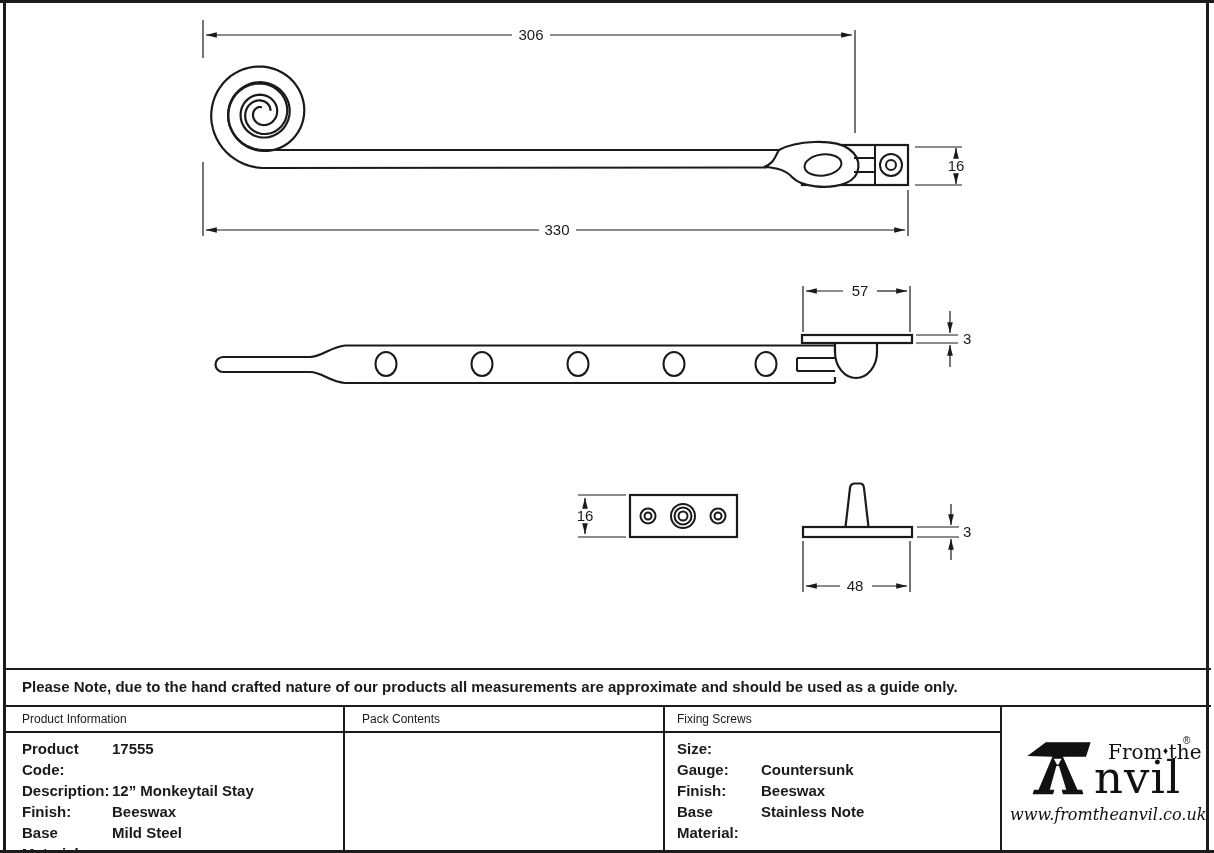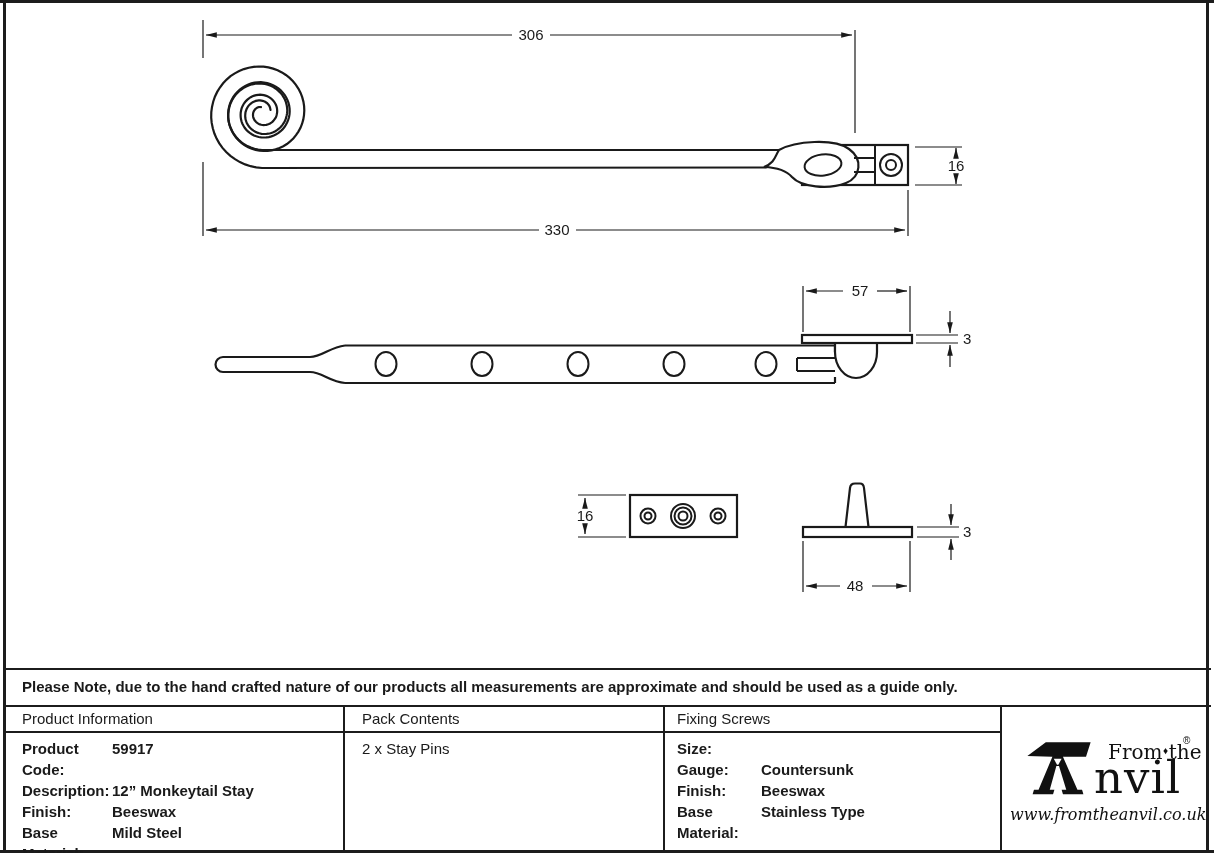--- a/index.html
+++ b/index.html
@@ -3,21 +3,21 @@
 <meta charset="utf-8">
 <style>
   html,body{margin:0;padding:0;background:#fff;}
   .sheet{position:relative;width:1214px;height:853px;background:#fff;overflow:hidden;
          font-family:"Liberation Sans",sans-serif;color:#1a1a1a;}
   .edge{position:absolute;background:#1c1c1c;}
   .hline,.vline{position:absolute;background:#1c1c1c;}
   .abs{position:absolute;}
   .note-row{position:absolute;left:3px;top:668px;width:1208px;height:37px;}
   .note-row span{position:absolute;left:19px;top:0;line-height:37px;font-size:15px;font-weight:bold;}
-  .hdr{position:absolute;top:705px;height:26px;line-height:28px;font-size:15px;}
+  .hdr{position:absolute;top:705px;height:26px;line-height:28px;font-size:12px;}
   .cellbody{position:absolute;top:738px;font-size:15px;line-height:21px;}
   .kv{display:flex;font-weight:bold;}
   .kv .k{flex:0 0 auto;}
   .pi .k{width:90px;}
   .fs .k{width:84px;}
   svg text{font-family:"Liberation Sans",sans-serif;font-size:15px;fill:#1a1a1a;}
   .logo-cell{position:absolute;left:1000px;top:707px;width:211px;height:142px;}
   .logo-anvil{position:absolute;left:26px;top:30px;width:66px;height:58px;}
   .logo-from{position:absolute;left:108px;top:33px;font-family:"DejaVu Serif",serif;font-size:20px;color:#111;}
   .logo-diamond{position:absolute;left:163px;top:38px;font-size:10px;color:#111;}
@@ -190,55 +190,54 @@
   <div class="vline" style="left:663px;top:707px;width:2px;height:143px;"></div>
   <div class="vline" style="left:1000px;top:707px;width:2px;height:143px;"></div>
 
   <div class="hdr" style="left:22px;">Product Information</div>
   <div class="hdr" style="left:362px;">Pack Contents</div>
   <div class="hdr" style="left:677px;">Fixing Screws</div>
 
   <div class="cellbody pi" style="left:22px;width:315px;">
     <div class="kv">
       <span class="k">Product Code:</span>
-      <span>59917</span>
+      <span>17555</span>
     </div>
     <div class="kv">
       <span class="k">Description:</span>
       <span>12” Monkeytail Stay</span>
     </div>
     <div class="kv">
       <span class="k">Finish:</span>
       <span>Beeswax</span>
     </div>
     <div class="kv">
       <span class="k">Base Material:</span>
       <span>Mild Steel</span>
     </div>
   </div>
 
   <div class="cellbody" style="left:362px;width:290px;">
-    <div>2 x Stay Pins</div>
   </div>
 
   <div class="cellbody fs" style="left:677px;width:318px;">
     <div class="kv">
       <span class="k">Size:</span>
     </div>
     <div class="kv">
       <span class="k">Gauge:</span>
       <span>Countersunk</span>
     </div>
     <div class="kv">
       <span class="k">Finish:</span>
       <span>Beeswax</span>
     </div>
     <div class="kv">
       <span class="k">Base Material:</span>
-      <span>Stainless Type</span>
+      <span>Stainless Note</span>
     </div>
   </div>
 
   <div class="logo-cell">
     <svg class="logo-anvil" viewBox="0 0 100 88">
       <path d="M2,29 L30,8 L98,8 L91,30 L56,30 L78,80 L85,80 L87,87 L56,87 L54,80 L61,80 L50,44 L46,44 L36,80 L43,80 L41,87 L10,87 L12,80 L19,80 L40,30 Z" fill="#111"></path>
       <path d="M42,33 L54,33 L49,42 L47,42 Z" fill="#fff"></path>
     </svg>
     <span class="logo-from">From the</span>
     <span class="logo-diamond">♦</span>

